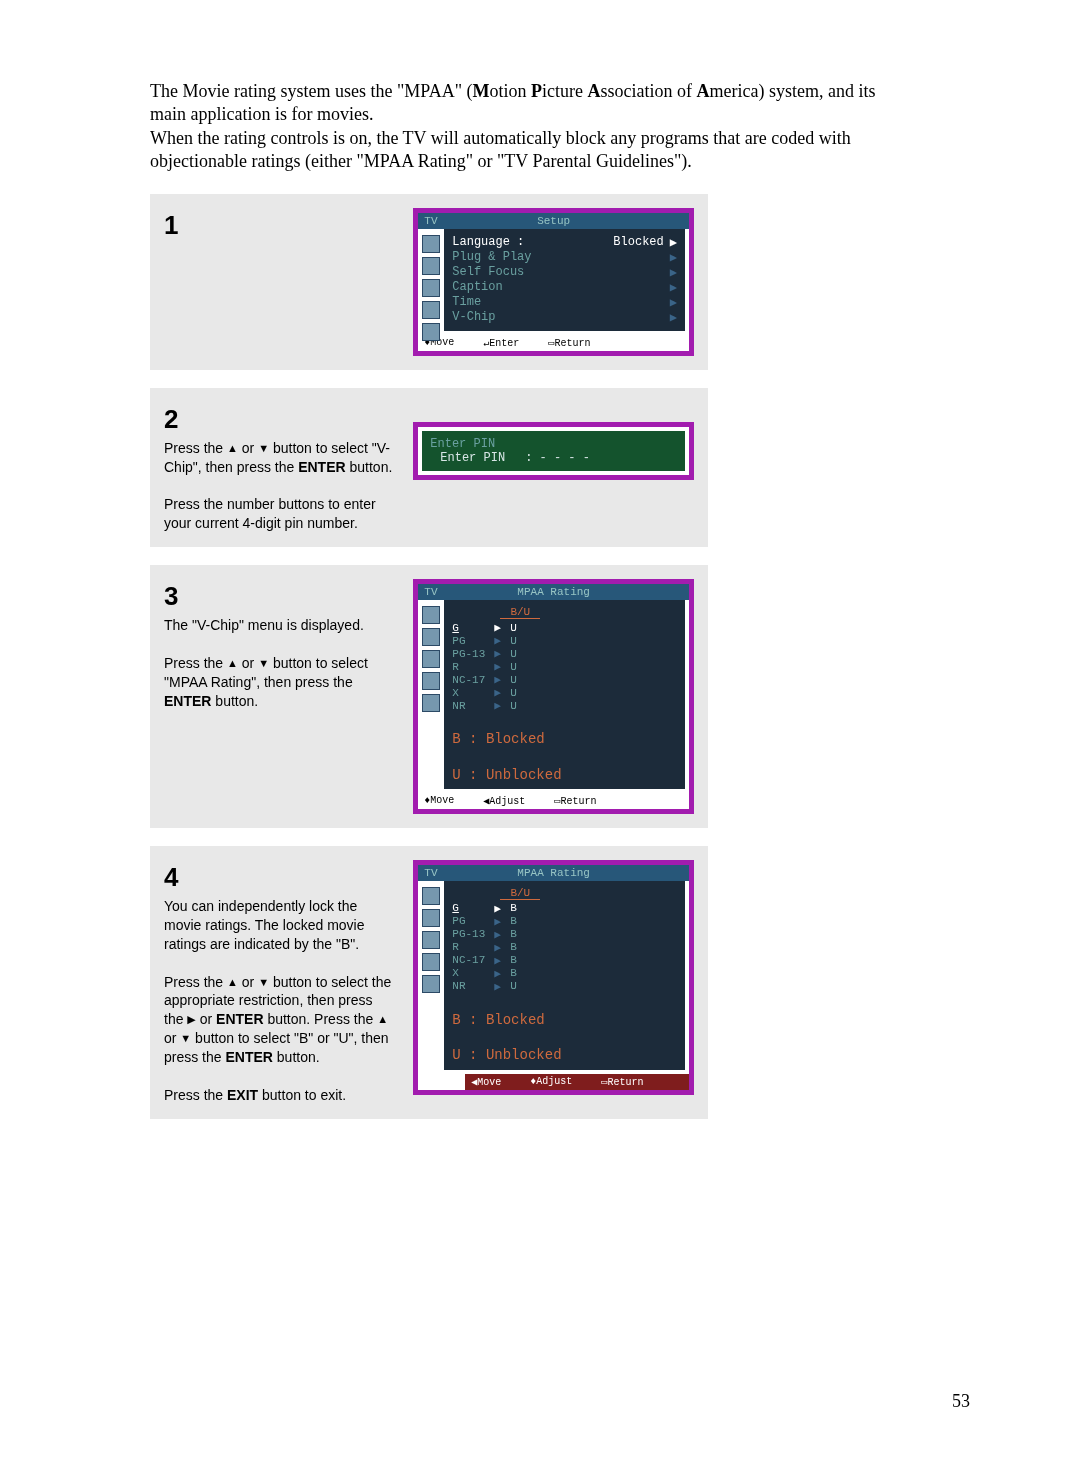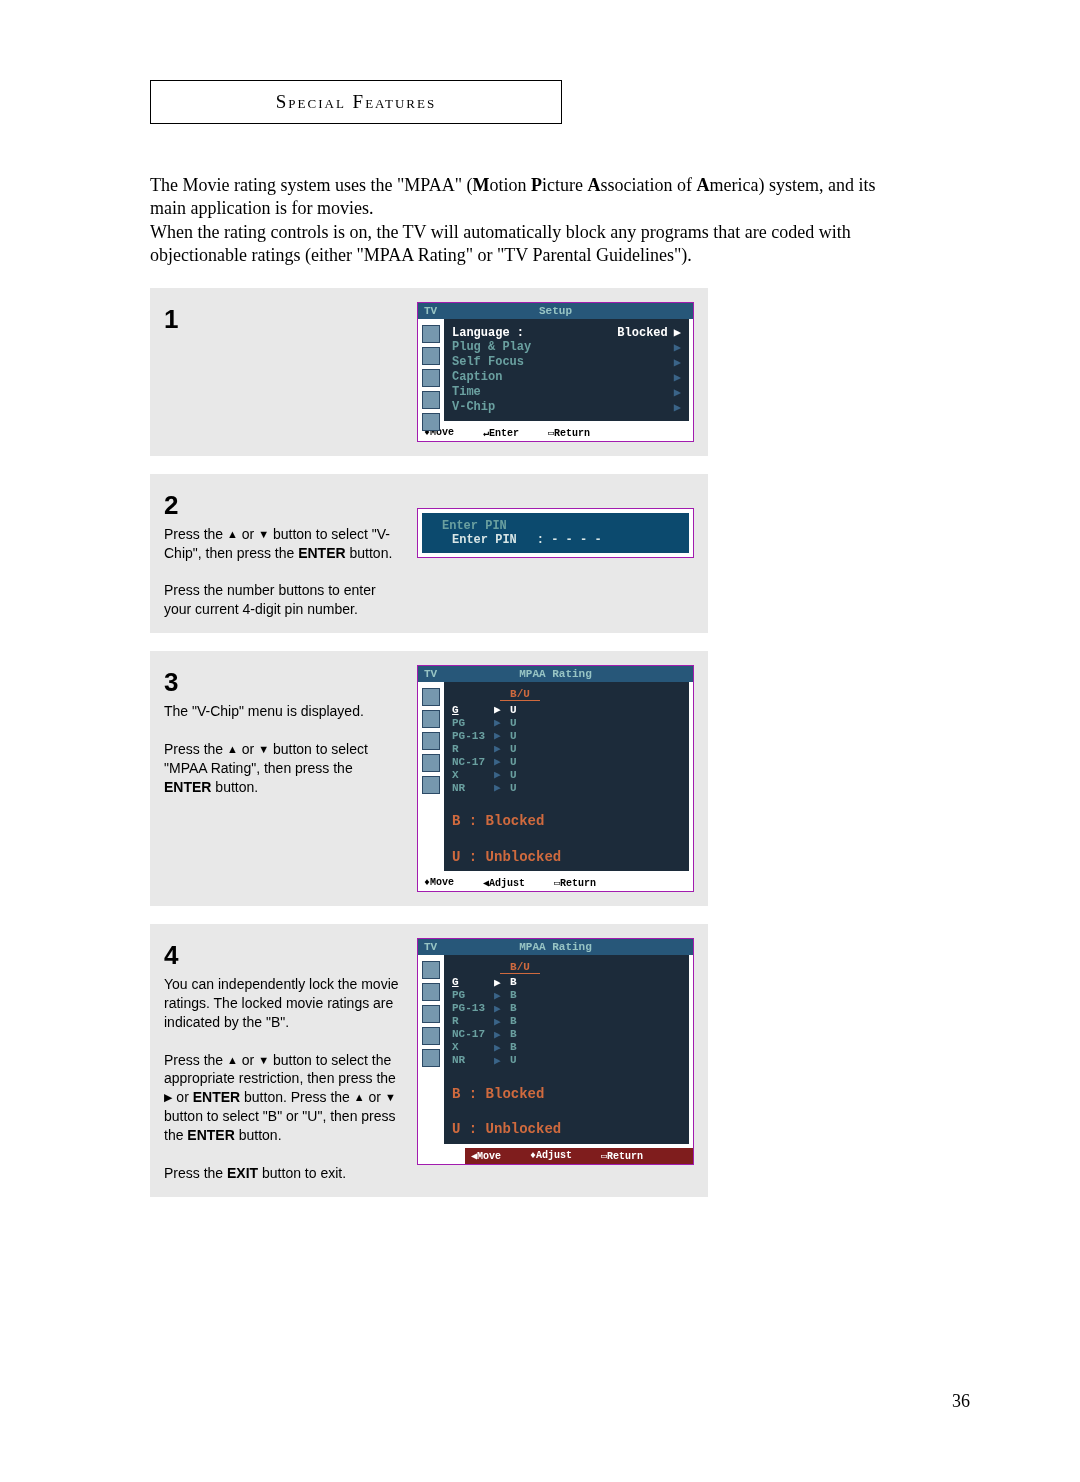--- a/index.html
+++ b/index.html
@@ -54,24 +54,24 @@
     line-height: 1.35;
   }
   .step-num {
     font-size: 26px;
     font-weight: 900;
     margin-bottom: 2px;
   }
   .step-text b { font-weight: bold; }
   .arrow-glyph { font-size: 11px; vertical-align: 1px; }
   .osd {
-    border: 1px solid #a21caf;
+    border: 5px solid #a21caf;
     width: 275px;
     font-family: "Courier New", monospace;
-    font-weight: bold;
+    font-weight: normal;
     font-size: 12px;
     color: #d8e6e6;
     background: #fff;
     align-self: flex-start;
   }
   .osd-titlebar {
     background: #275779;
     color: #97c4c4;
     padding: 2px 6px 0 6px;
     font-size: 11px;
@@ -83,23 +83,23 @@
     position: absolute;
     left: 6px;
     top: 2px;
   }
   .osd-body {
     background: #1c2b3a;
     margin: 0 4px 4px 26px;
     padding: 6px 8px;
   }
   .osd-body-pin {
-    background: #0c4a6e;
+    background: #14532d;
     margin: 4px;
-    padding: 6px 20px;
+    padding: 6px 8px;
     color: #6aa0a0;
   }
   .osd-icons {
     position: absolute;
     left: 4px;
     top: 18px;
     width: 20px;
   }
   .osd-wrapper { position: relative; }
   .osd-icon {
@@ -108,21 +108,21 @@
     background: #7698ae;
     margin: 4px 0;
     border: 1px solid #2c4a66;
   }
   .menu-line {
     display: flex;
     align-items: center;
     color: #6aa0a0;
     gap: 6px;
   }
-  .menu-line.sel { color: #fff; align-items: flex-end; }
+  .menu-line.sel { color: #fff; }
   .menu-line .label { flex: 1; }
   .menu-line .arr { color: #3a6488; }
   .menu-line.sel .arr { color: #fff; }
   .osd-help {
     background: #fff;
     color: #000;
     font-size: 10px;
     padding: 2px 6px;
     display: flex;
     gap: 29px;
@@ -164,23 +164,20 @@
     bottom: 70px;
     right: 110px;
     font-family: "Times New Roman", serif;
     font-size: 18px;
   }
 </style>
 </head>
 <body>
 
 <div class="page">
-  <div class="header-box">
-    <div class="header-text">Special Features</div>
-  </div>
 
   <div class="intro">The Movie rating system uses the "MPAA" (<b>M</b>otion <b>P</b>icture <b>A</b>ssociation of <b>A</b>merica) system, and its main application is for movies.<br>When the rating controls is on, the TV will automatically block any programs that are coded with objectionable ratings (either "MPAA Rating" or "TV Parental Guidelines").</div>
 
   <div class="step-row">
     <div class="step-text">
       <div class="step-num">1</div>
     </div>
     <div class="osd osd-wrapper">
       <div class="osd-titlebar">
         <span class="osd-tv">TV</span>
@@ -377,13 +374,13 @@
       </div>
       <div class="osd-help onblack">
         <span>◀Move</span>
         <span>♦Adjust</span>
         <span>▭Return</span>
       </div>
     </div>
   </div>
 </div>
 
-<div class="page-num">36</div>
+<div class="page-num">53</div>
 
 </body></html>

